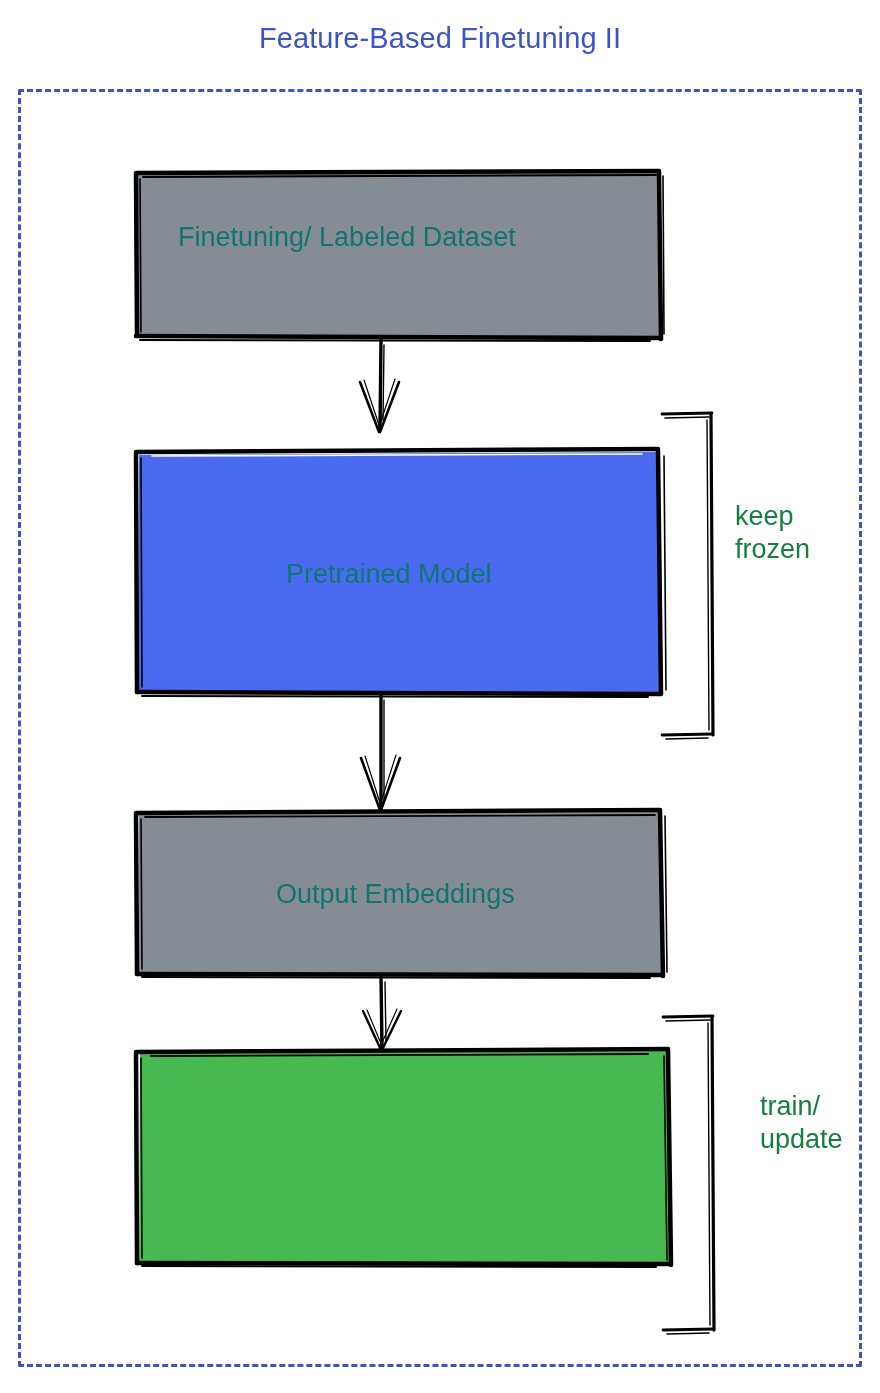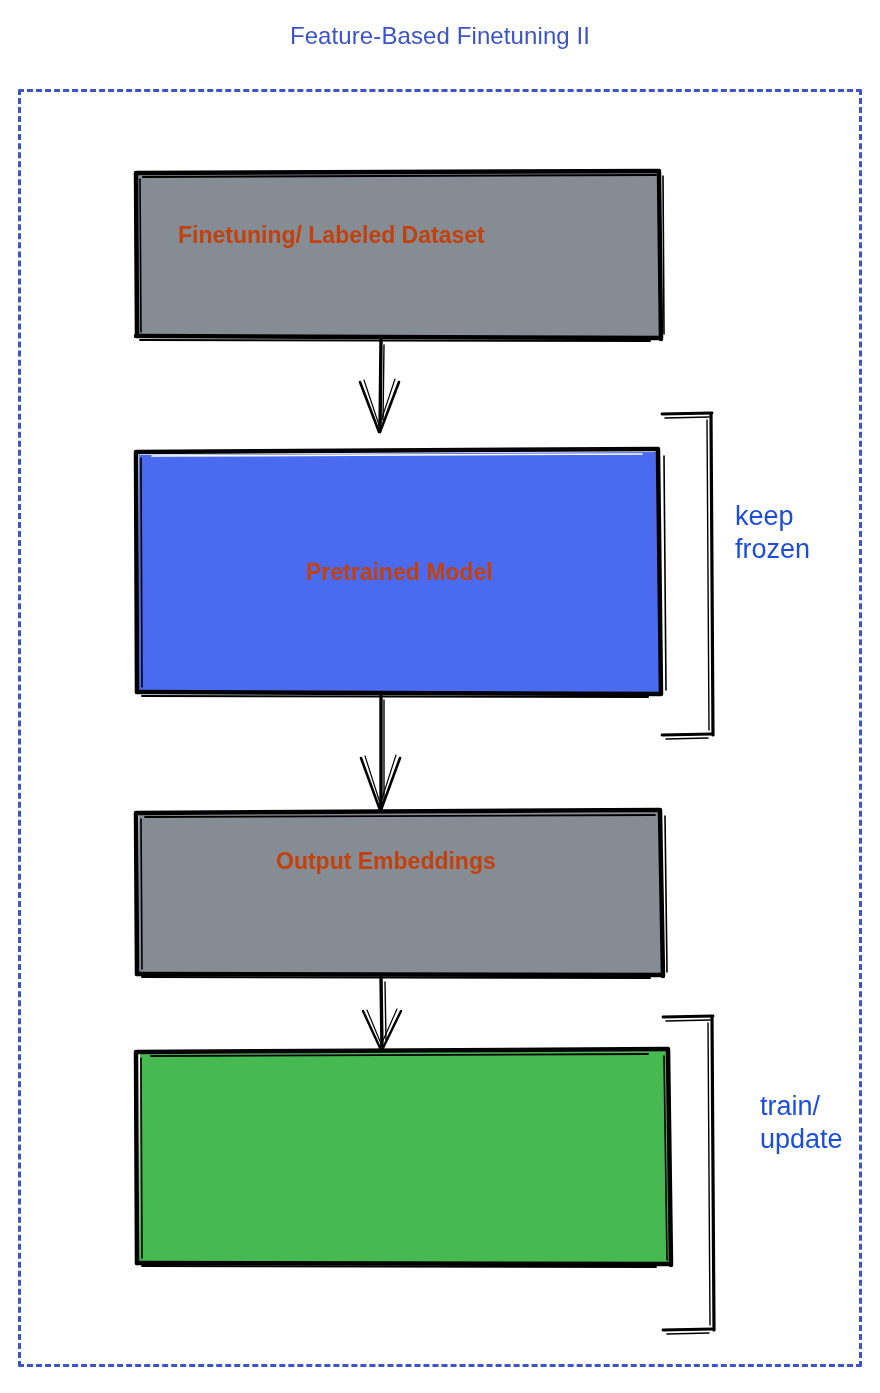--- a/index.html
+++ b/index.html
@@ -21,21 +21,21 @@
     width: 880px;
     height: 1393px;
   }
 
   .diagram-title {
     position: absolute;
     left: 0;
     top: 22px;
     width: 880px;
     text-align: center;
-    font-size: 24px;
+    font-size: 29px;
     font-weight: 400;
     color: #3C54C8;
     letter-spacing: 0.1px;
     font-family: "Liberation Sans", sans-serif;
     white-space: nowrap;
   }
 
   .dashed-frame {
     position: absolute;
     left: 18px;
@@ -50,31 +50,31 @@
   .svg-layer {
     position: absolute;
     left: 0; top: 0;
     width: 880px;
     height: 1393px;
     pointer-events: none;
   }
 
   .node-label {
     position: absolute;
-    color: #c2410c;
-    font-family: "Liberation Sans", sans-serif;
-    font-size: 23px;
-    font-weight: 700;
+    color: #0f766e;
+    font-family: "Liberation Sans", sans-serif;
+    font-size: 27px;
+    font-weight: 400;
     white-space: nowrap;
     pointer-events: none;
   }
 
   .bracket-label {
     position: absolute;
-    color: #1d4ed8;
+    color: #15803d;
     font-family: "Liberation Sans", sans-serif;
     font-size: 27px;
     line-height: 1.22;
     white-space: pre;
     pointer-events: none;
   }
 
   
   .hit {
     position: absolute;
@@ -182,23 +182,23 @@
       <path d="M712,1017 L714,1330" fill="none" stroke="#000" stroke-width="3.2" stroke-linecap="round"></path>
       <path d="M708,1023 L710,1325" fill="none" stroke="#000" stroke-width="1.4" stroke-linecap="round"></path>
       <path d="M713,1329 L663,1330" fill="none" stroke="#000" stroke-width="2.8" stroke-linecap="round"></path>
       <path d="M709,1333 L667,1334" fill="none" stroke="#000" stroke-width="1.6" stroke-linecap="round"></path>
     </g>
 
   </svg>
 
   <div class="node-label" style="left:178px; top:222px;">Finetuning/ Labeled Dataset</div>
 
-  <div class="node-label" style="left:286px; top:559px;margin-left:20px;">Pretrained Model</div>
-
-  <div class="node-label" style="left:276px; top:848px;text-align:center;">Output Embeddings</div>
+  <div class="node-label" style="left:286px; top:559px;">Pretrained Model</div>
+
+  <div class="node-label" style="left:276px; top:879px;text-align:center;">Output Embeddings</div>
 
 
   <div class="bracket-label" style="left:735px; top:500px;">keep
 frozen</div>
 
   <div class="bracket-label" style="left:760px; top:1090px;">train/
 update</div>
 
   <div class="hit" style="left:136px; top:171px; width:528px; height:170px;"></div>
   <div class="hit" style="left:136px; top:449px; width:530px; height:248px;"></div>

